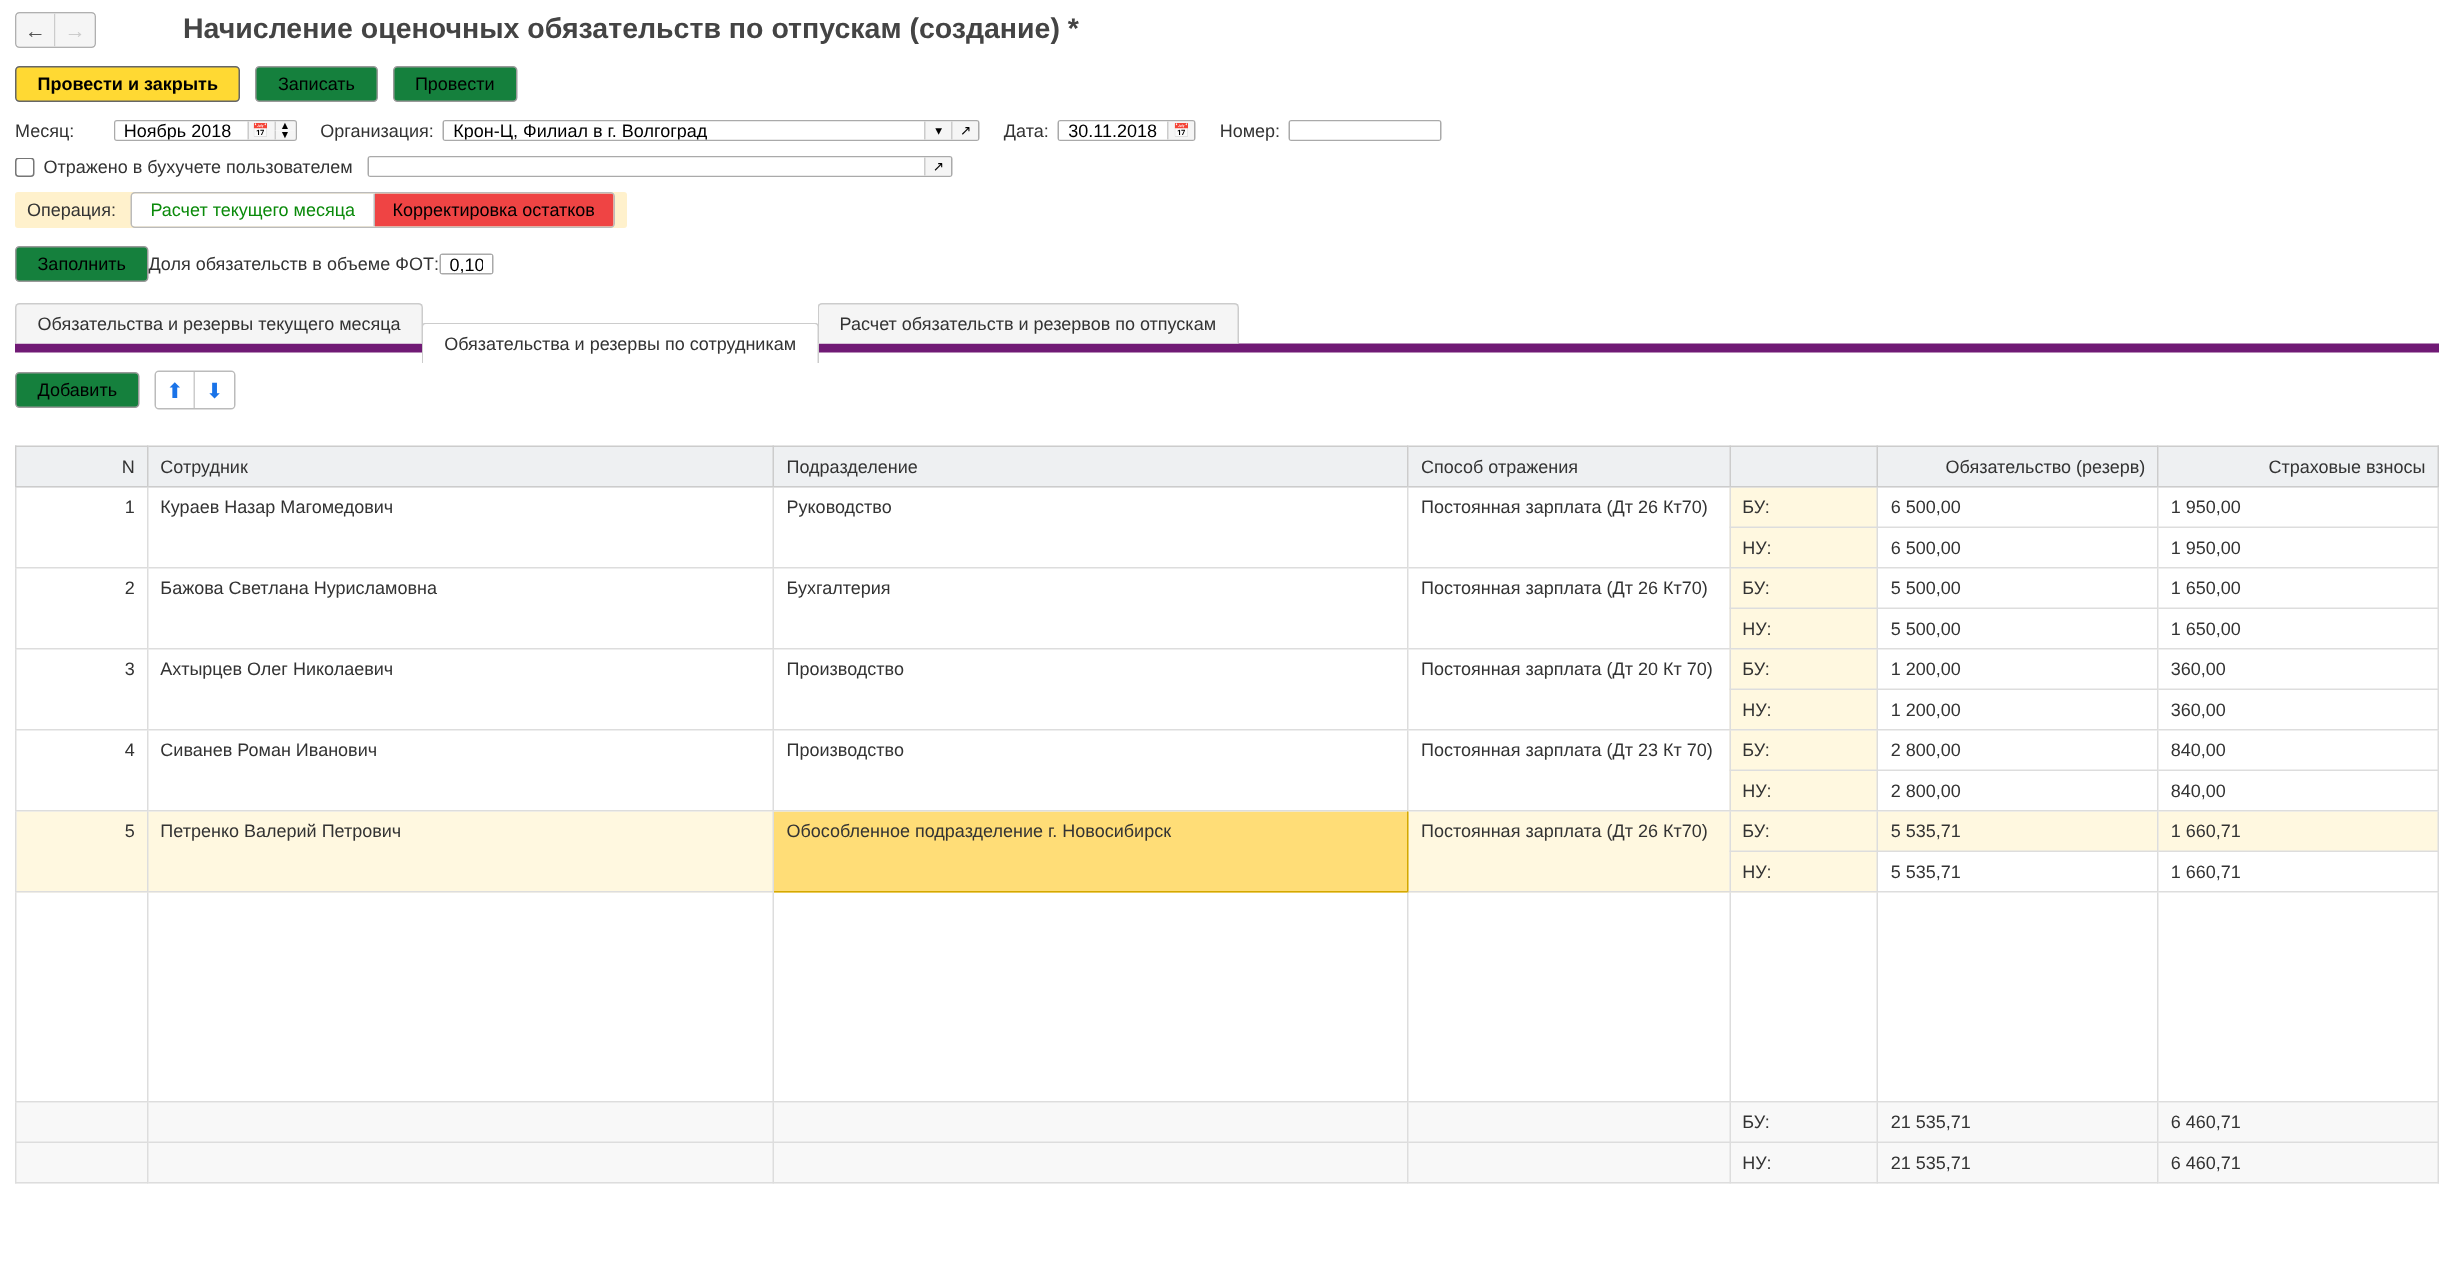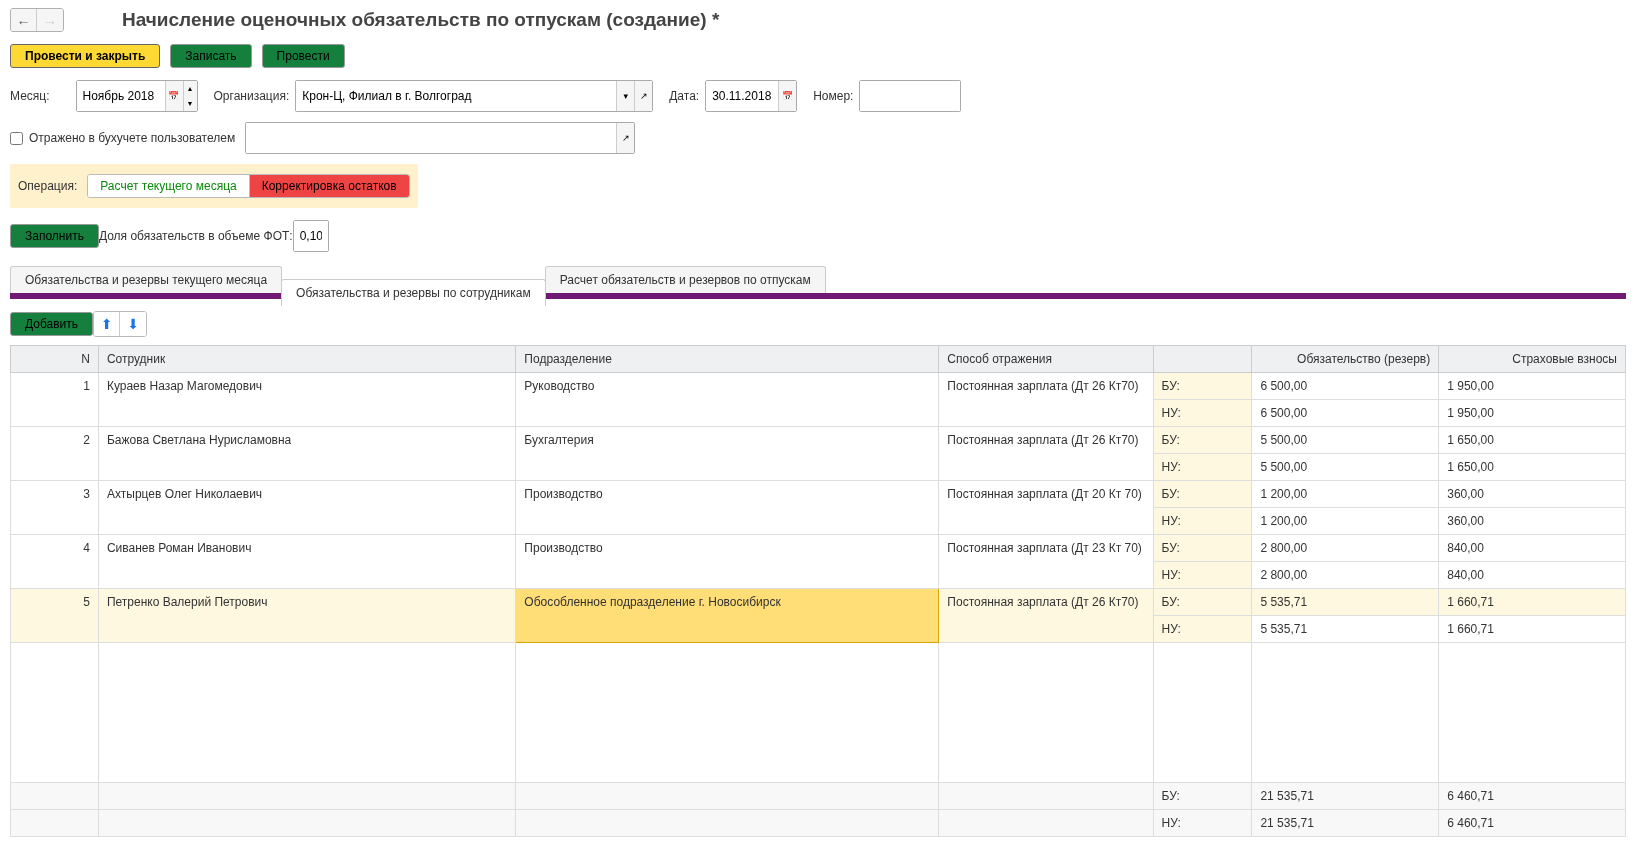--- a/index.html
+++ b/index.html
@@ -8,37 +8,37 @@
 .nav-btn-group { display: inline-flex; border: 1px solid #b0b0b0; border-radius: 3px; overflow: hidden; }
 .nav-btn { width: 26px; height: 22px; border: none; background: #f5f5f5; cursor: pointer; display: flex; align-items: center; justify-content: center; font-size: 14px; color: #555; }
 .nav-btn:first-child { border-right: 1px solid #ccc; }
 .nav-btn.disabled { color: #ccc; cursor: default; }
 .page-title { font-size: 19px; color: #444; margin-left: 50px; }
 .cmd-bar { display: flex; gap: 10px; margin-bottom: 12px; }
 .btn { border: 1px solid #999; background: #15803d; padding: 4px 14px; border-radius: 3px; font-size: 12px; cursor: pointer; }
 .btn-primary { background: #ffd933; border-color: #666; font-weight: bold; }
 .form-row { display: flex; align-items: center; gap: 6px; margin-bottom: 10px; }
 .lbl { color: #333; }
-.input-group { display: inline-flex; border: 1px solid #aaa; border-radius: 2px; height: 32px; align-items: center; background: #fff; }
+.input-group { display: inline-flex; border: 1px solid #aaa; border-radius: 2px; height: 14px; align-items: center; background: #fff; }
 .input-group input { border: none; outline: none; padding: 2px 6px; font-size: 12px; height: 100%; }
 .ig-btn { width: 18px; height: 100%; border: none; border-left: 1px solid #ccc; background: #f5f5f5; font-size: 9px; cursor: pointer; display: flex; align-items: center; justify-content: center; }
 .stepper { display: flex; flex-direction: column; height: 100%; }
 .stepper button { height: 50%; border: none; border-left: 1px solid #ccc; width: 14px; background: #f5f5f5; font-size: 7px; cursor: pointer; }
 .checkbox-row { display: flex; align-items: center; gap: 6px; margin-bottom: 10px; }
-.op-bar { background: #fff1cc; display: inline-flex; align-items: center; padding: 10px 8px; gap: 10px; border-radius: 2px; margin-bottom: 12px; }
+.op-bar { background: #fff1cc; display: inline-flex; align-items: center; padding: 0 8px; gap: 10px; border-radius: 2px; margin-bottom: 12px; }
 .op-tab-group { display: inline-flex; border: 1px solid #bbb; border-radius: 3px; overflow: hidden; }
 .op-tab { padding: 4px 12px; border: none; background: #ef4444; font-size: 12px; cursor: pointer; }
 .op-tab.active { background: #fff; color: #0a8a0a; }
 .op-tab:first-child { border-right: 1px solid #bbb; }
 .fill-row { display: flex; align-items: center; margin-bottom: 14px; }
 .tabs { display: flex; border-bottom: 6px solid #701a75; }
 .tab { padding: 6px 14px; border: 1px solid #ccc; border-bottom: none; background: #f5f5f5; cursor: pointer; margin-right: -1px; border-radius: 3px 3px 0 0; position: relative; }
 .tab.active { background: #fff; top: 13px; }
 .tab-content { padding-top: 12px; }
-.row-btns { display: flex; margin-bottom: 8px; align-items: center; }
+.row-btns { display: flex; gap: 10px; margin-bottom: 24px; align-items: center; }
 .icon-btn-group { display: inline-flex; border: 1px solid #bbb; border-radius: 3px; overflow: hidden; }
 .icon-btn { width: 26px; height: 24px; border: none; background: #fff; cursor: pointer; font-size: 14px; }
 .icon-btn:first-child { border-right: 1px solid #ccc; color: #1a73e8; }
 .icon-btn:last-child { color: #1a73e8; }
 table { width: 100%; border-collapse: collapse; }
 th { text-align: left; font-weight: normal; background: #eef0f2; border: 1px solid #ccc; padding: 6px 8px; font-size: 12px; color: #333; }
 td { border: 1px solid #ddd; padding: 6px 8px; vertical-align: top; font-size: 12px; }
 .col-n { width: 80px; text-align: right; }
 .col-emp { width: 380px; }
 .col-dept { width: 385px; }

